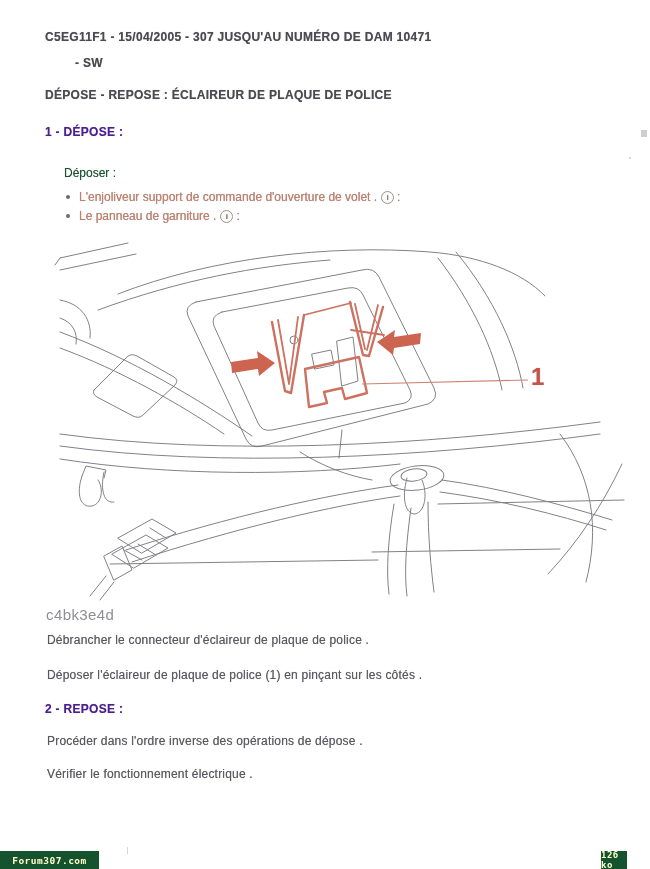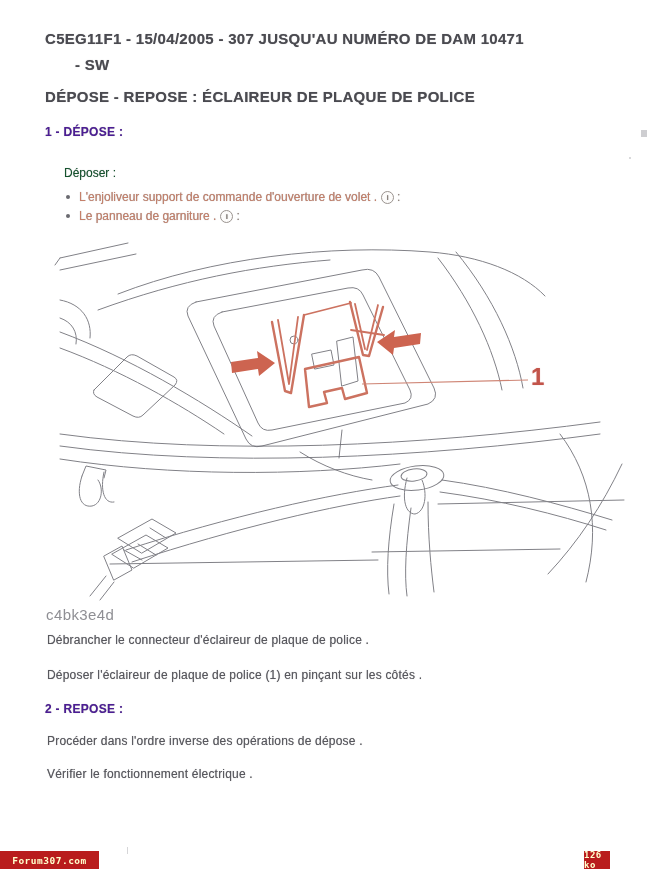--- a/index.html
+++ b/index.html
@@ -5,21 +5,21 @@
   html,body{margin:0;padding:0;}
   body{
     width:650px;height:869px;position:relative;overflow:hidden;
     background:#ffffff;
     font-family:"Liberation Sans", sans-serif;
     color:#57575c;
   }
   .abs{position:absolute;}
   .scan{ text-shadow:0 0 .7px rgba(90,90,95,.65); }
   .hdr{
-    left:45px; font-weight:bold; font-size:15px; letter-spacing:.3px;
+    left:45px; font-weight:bold; font-size:12px; letter-spacing:.3px;
     color:#4a4a50;
   }
   #header-line1{top:30px;}
   #header-line2{top:56px;left:75px;}
   #doc-title{top:88px;}
   .subhead{left:45px;font-weight:bold;font-size:12px;color:#4c1d95;letter-spacing:.3px;}
   #depose-heading{top:125px;}
   #deposer-label{top:166px;left:64px;font-size:12px;color:#14532d;}
   #bullet-list{top:190px;left:66px;margin:0;padding:0;list-style:none;font-size:12px;}
   #bullet-list li{margin-bottom:5px;white-space:nowrap;}
@@ -40,27 +40,27 @@
     letter-spacing:1px; text-shadow:0 0 1px rgba(194,84,74,.5);
   }
   #figure-caption{top:606px;left:46px;font-size:15px;color:#8f8f94;letter-spacing:.4px;}
   .para{left:47px;font-size:12px;color:#58585e;letter-spacing:.2px;white-space:nowrap;}
   #p-disconnect{top:633px;}
   #p-remove{top:668px;}
   #repose-heading{top:702px;}
   #p-inverse{top:734px;}
   #p-verify{top:767px;}
   .footer-box{
-    top:851px;height:18px;background:#b91c1c;
+    top:851px;height:18px;background:#14532d;
     display:flex;align-items:center;justify-content:center;
     font-family:"DejaVu Sans Mono", monospace;font-weight:bold;
     font-size:9.5px;color:#ffffcc;letter-spacing:.5px;
   }
   #footer-left{left:0;width:99px;}
-  #footer-right{left:584px;width:26px;font-size:9px;}
+  #footer-right{left:601px;width:26px;font-size:9px;}
   .artifact{background:#b4b4b8;}
   #artifact-1{top:130px;left:641px;width:6px;height:7px;opacity:.65;}
   #artifact-2{top:157px;left:629px;width:2px;height:2px;opacity:.5;}
   #artifact-3{top:847px;left:127px;width:1px;height:7px;opacity:.55;}
   svg .ink{stroke:#6b6b72;stroke-width:1;fill:none;stroke-linecap:round;stroke-linejoin:round;opacity:.85;}
   svg .hl{stroke:#cc7260;fill:none;stroke-linecap:round;stroke-linejoin:round;}
 </style>
 </head>
 <body>
 

